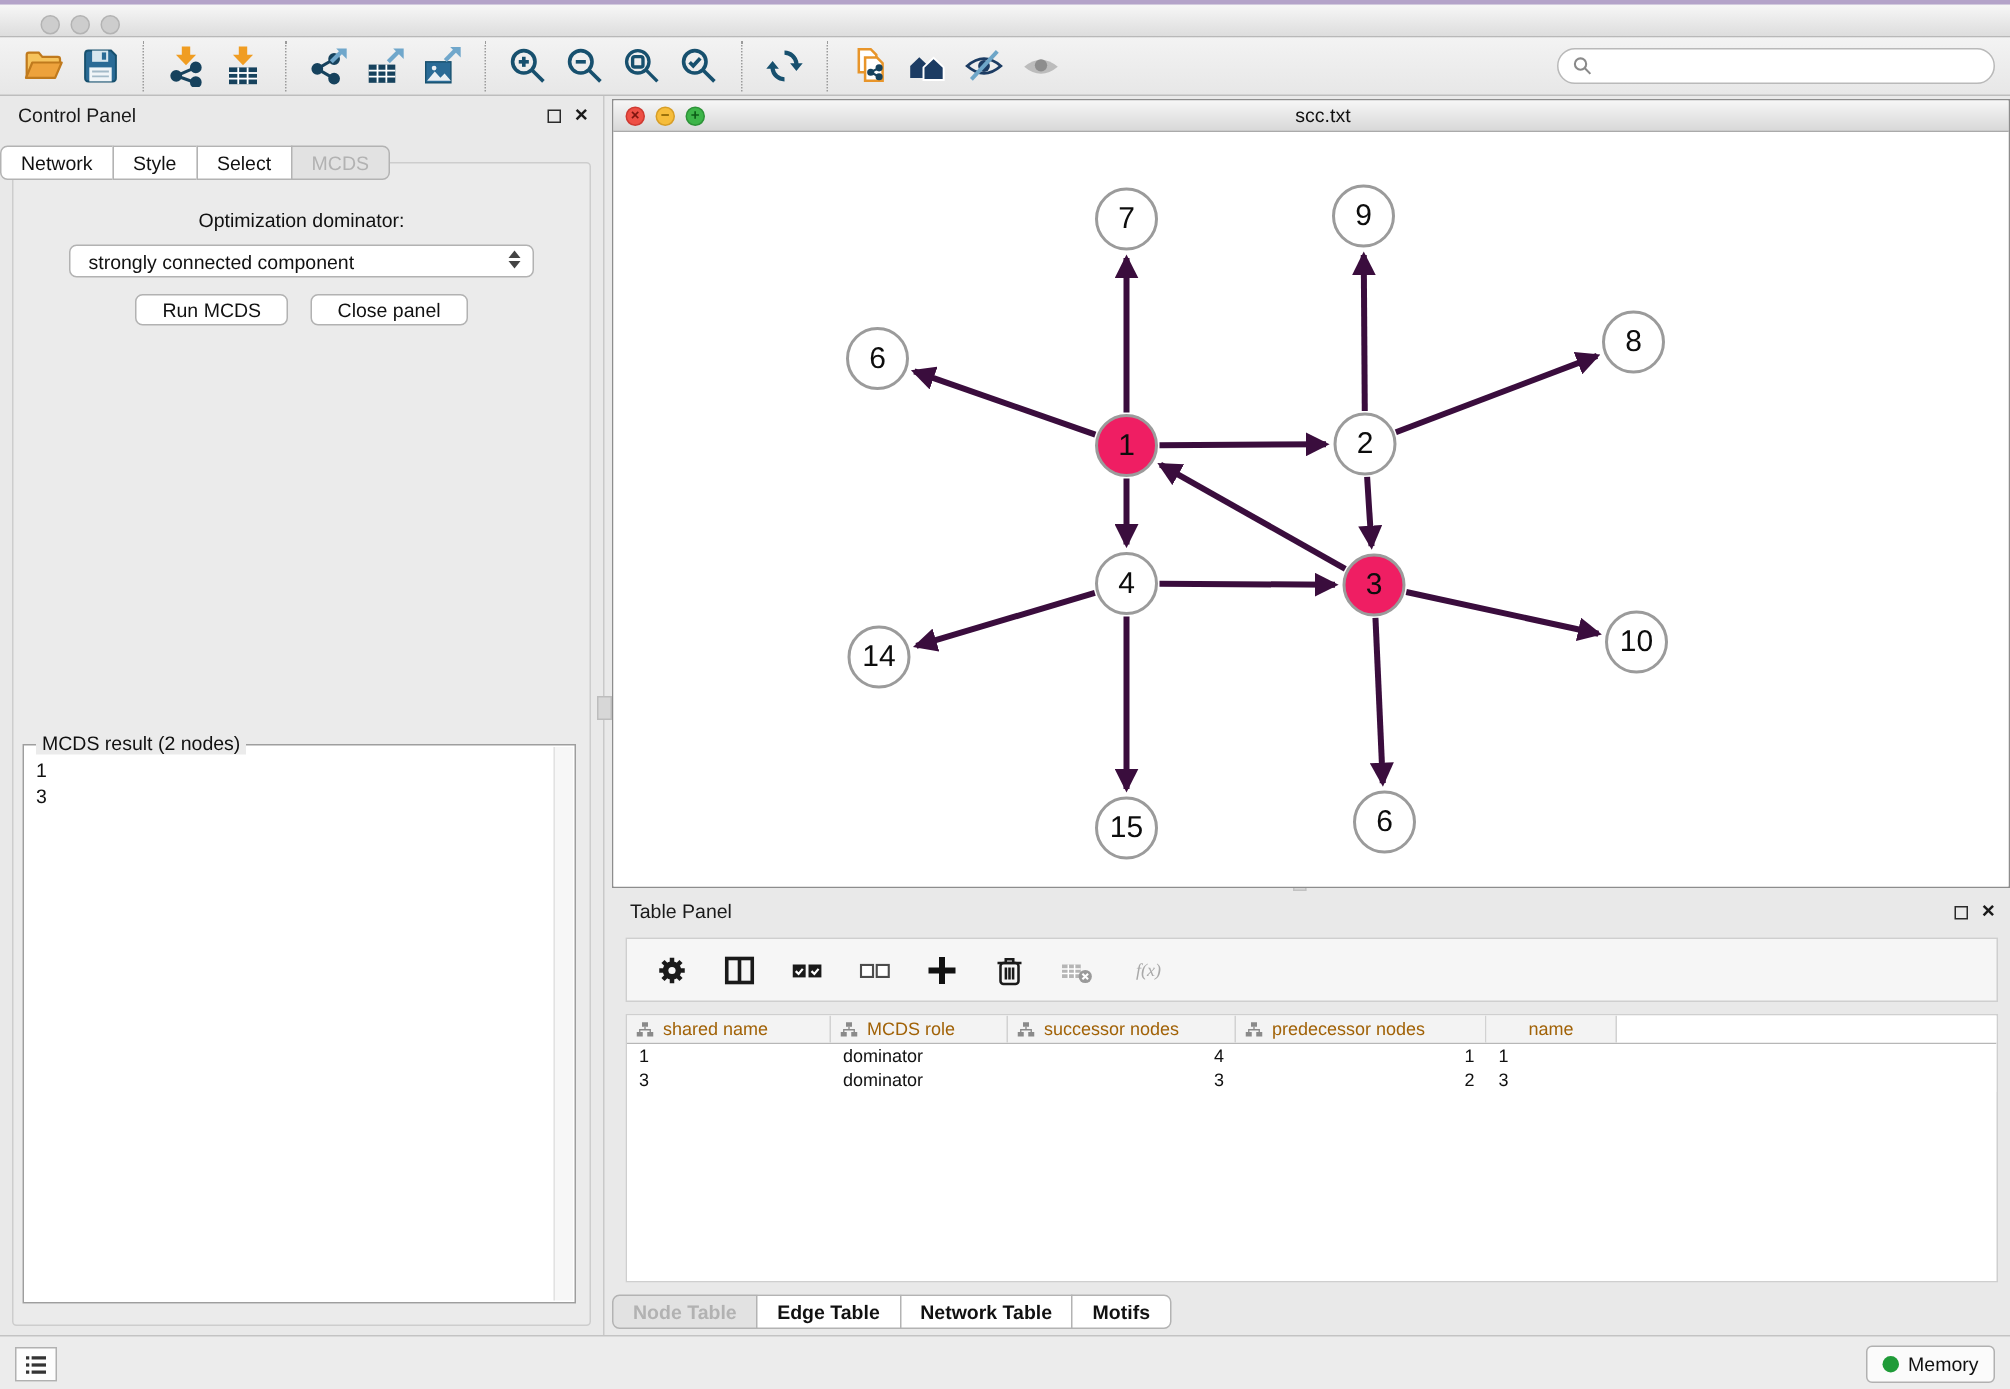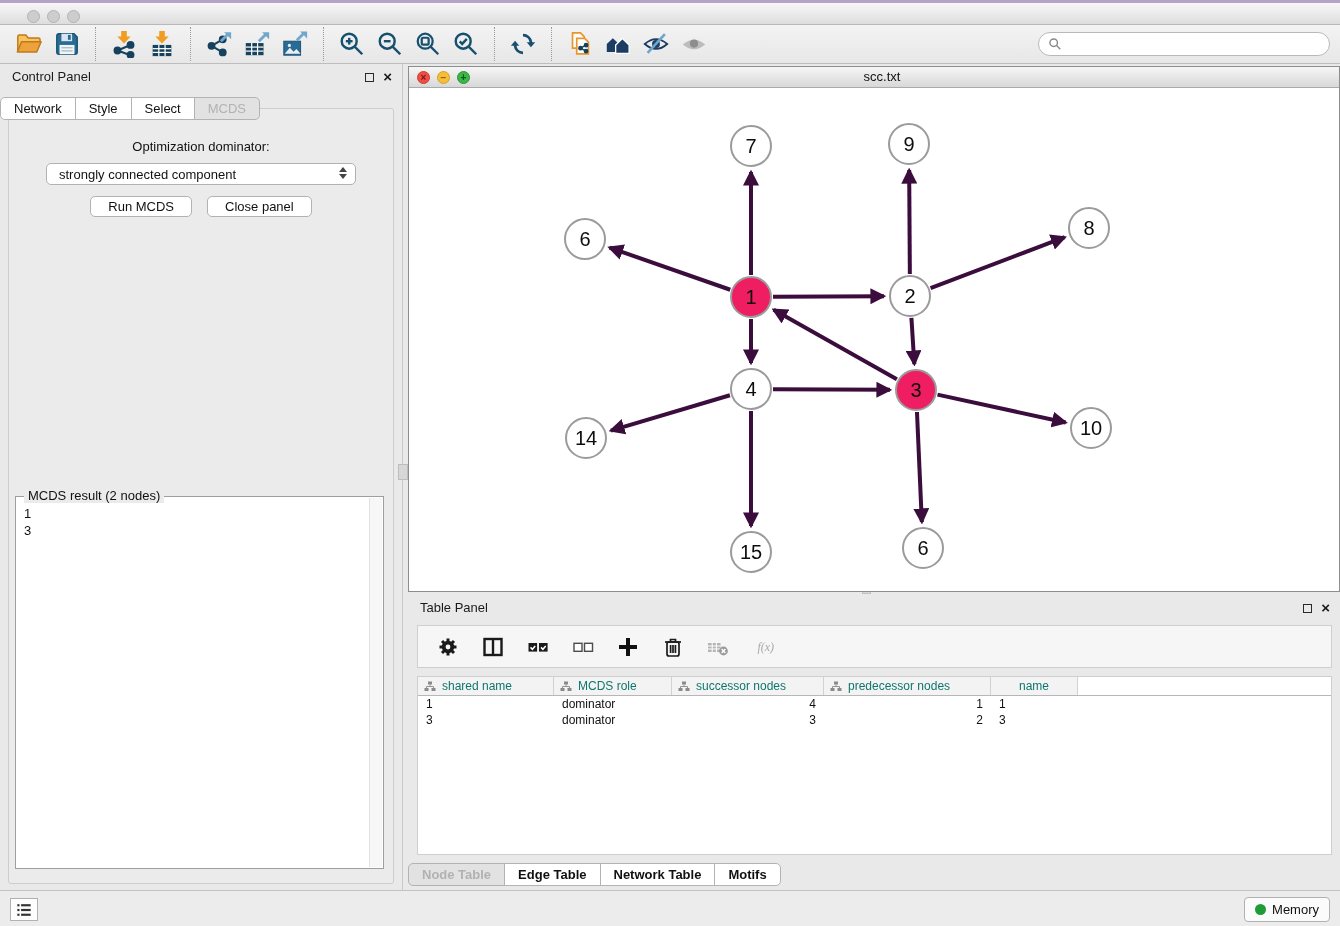--- a/index.html
+++ b/index.html
@@ -87,21 +87,21 @@
   .tp-toolbar{position:absolute;left:9px;right:8px;top:30px;height:43px;
     background:#f6f6f6;border:1px solid #cfcfcf;display:flex;align-items:center;
     gap:19px;padding:0 17px;}
   .tp-btn{background:transparent;border:0;width:26px;height:26px;display:flex;
     align-items:center;justify-content:center;cursor:pointer;}
   .tp-btn svg{width:24px;height:24px;}
   .tp-table{position:absolute;left:9px;right:8px;top:81px;bottom:35px;background:#fff;
     border:1px solid #cfcfcf;overflow:hidden;}
   .thead{display:flex;height:19px;border-bottom:1px solid #b7b7b7;background:#fff;}
   .th{background:#f3f3f3;border-right:1px solid #d2d2d2;display:flex;align-items:center;
-    gap:6px;padding:0 6px;font-size:12px;color:#0f766e;flex:0 0 auto;cursor:pointer;}
+    gap:6px;padding:0 6px;font-size:12px;color:#a16207;flex:0 0 auto;cursor:pointer;}
   .th.center{justify-content:center;}
   .th svg{width:12px;height:11px;flex:0 0 auto;}
   .th-fill{flex:1;background:#fff;}
   .tr{display:flex;height:16px;background:#fff;}
   .td{font-size:12px;padding:1px 8px;flex:0 0 auto;white-space:nowrap;color:#111;}
   .td.right{text-align:right;}
   .tp-tabs{position:absolute;left:0;right:0;top:268px;font-weight:bold;}
   
   .statusbar{position:absolute;left:0;right:0;top:890px;height:36px;background:#ececec;
     border-top:1px solid #c3c3c3;}

